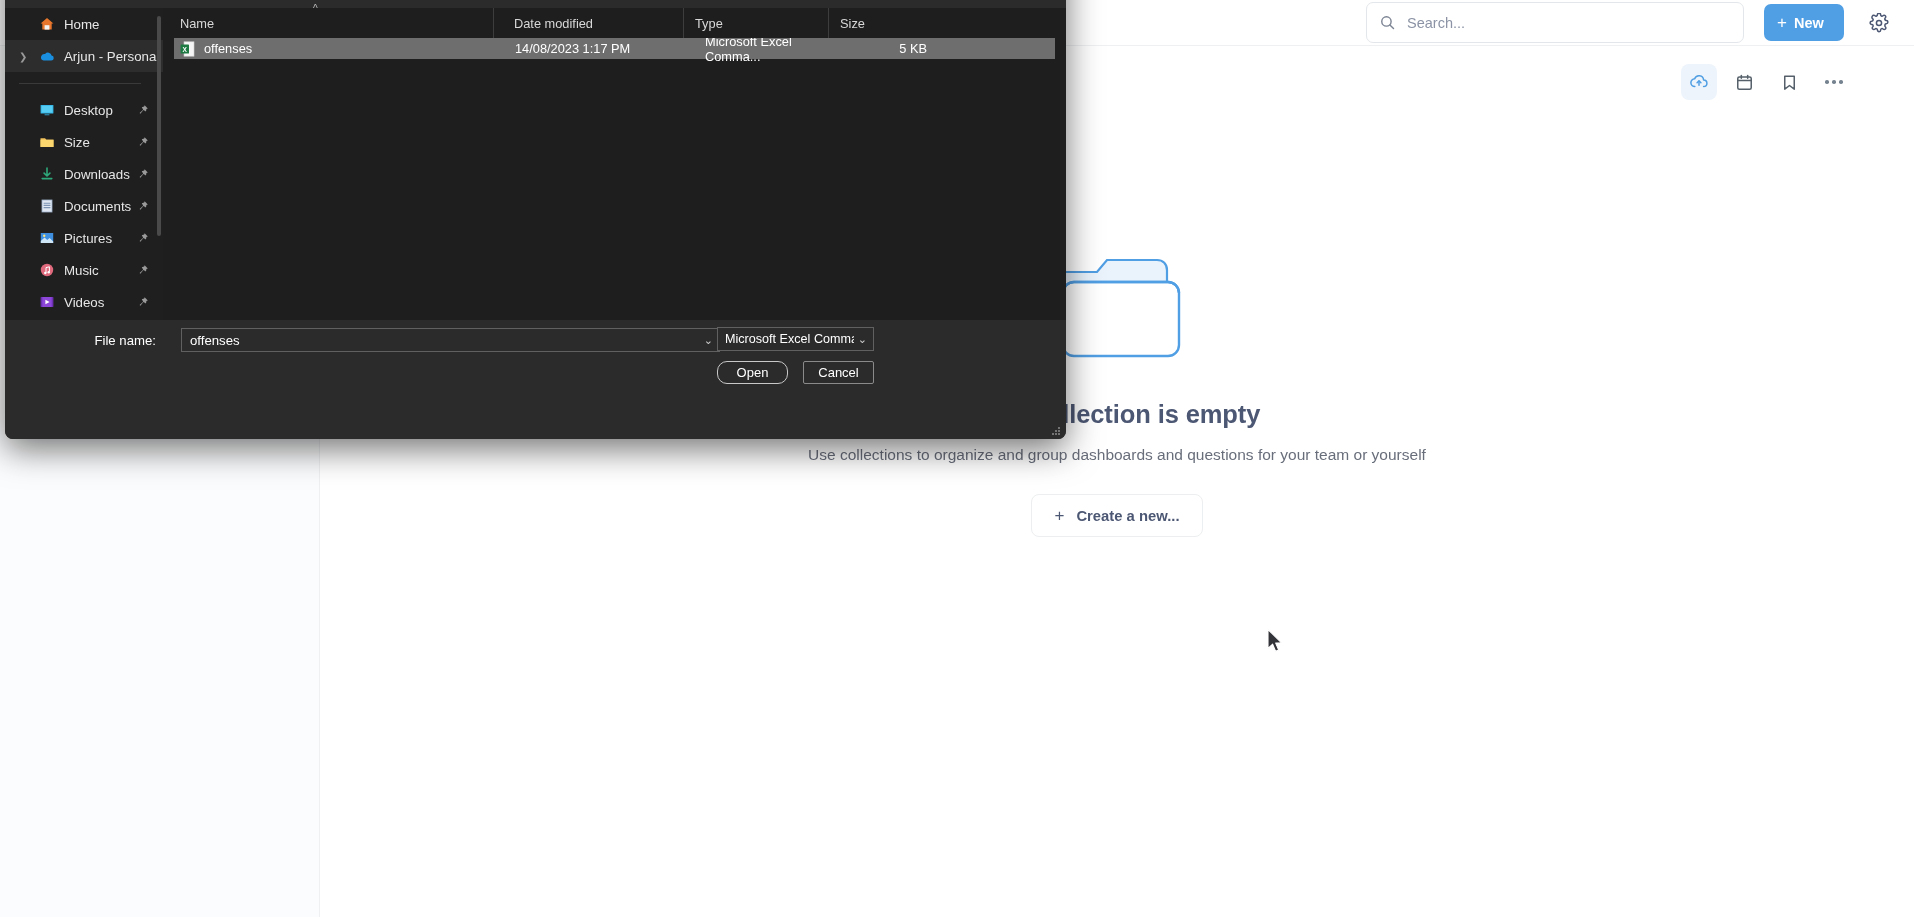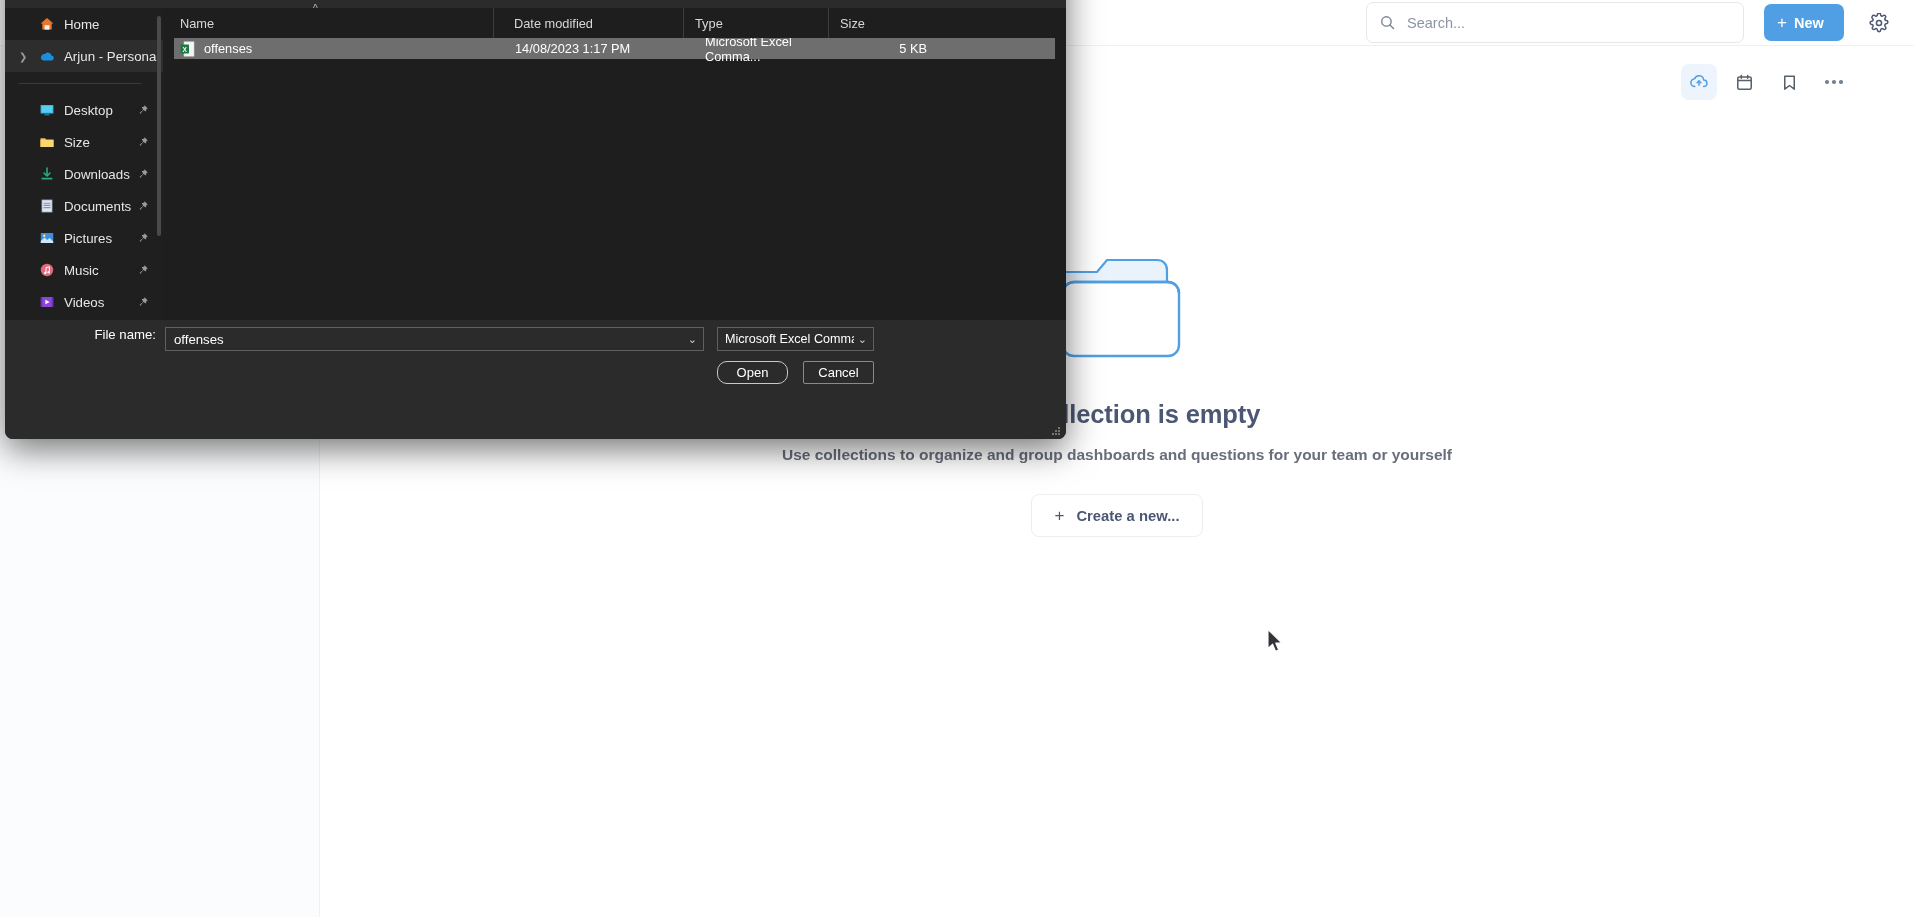--- a/index.html
+++ b/index.html
@@ -146,21 +146,20 @@
   .empty-title {
     font-size: 25.5px;
     font-weight: bold;
     color: #4c5773;
     letter-spacing: -0.1px;
   }
   .empty-sub {
     margin-top: 17px;
     font-size: 15.5px;
     color: #696e7b;
-    font-weight: bold;
   }
   .create-new-btn {
     margin-top: 30px;
     height: 43px;
     padding: 0 22px;
     border: 1px solid #eceef0;
     border-radius: 8px;
     background: #ffffff;
     color: #4c5773;
     font-family: "Liberation Sans", sans-serif;
@@ -315,20 +314,22 @@
     top: 374px;
     height: 119px;
     background: #2b2b2b;
   }
   .fn-row {
     position: absolute;
     left: 0; right: 0;
     top: 7px;
     height: 26px;
     display: flex;
+    align-items: center;
+    gap: 16px;
   }
   .fn-label {
     width: 160px;
     text-align: right;
     padding-right: 9px;
     font-size: 13.2px;
     color: #ffffff;
     flex: none;
   }
   .fn-input-wrap {

